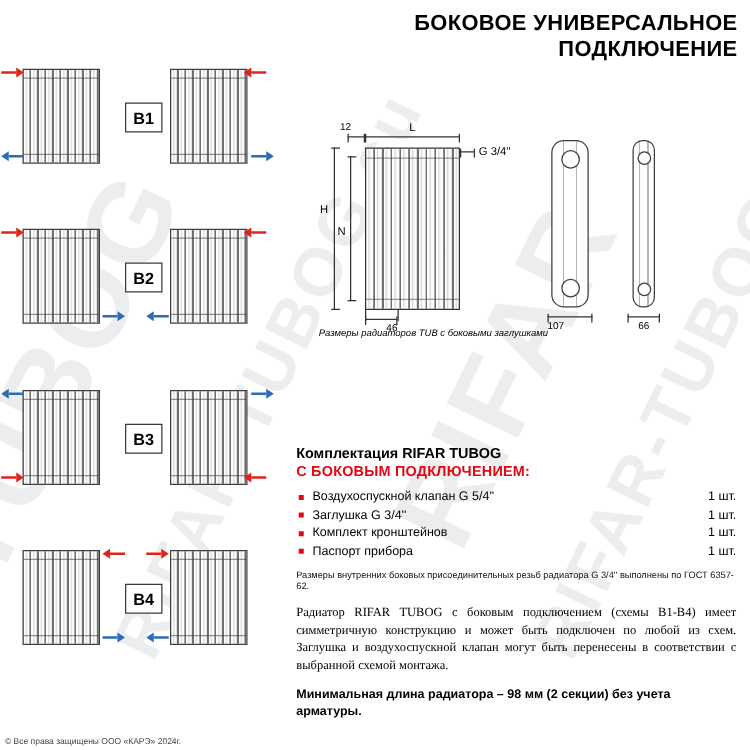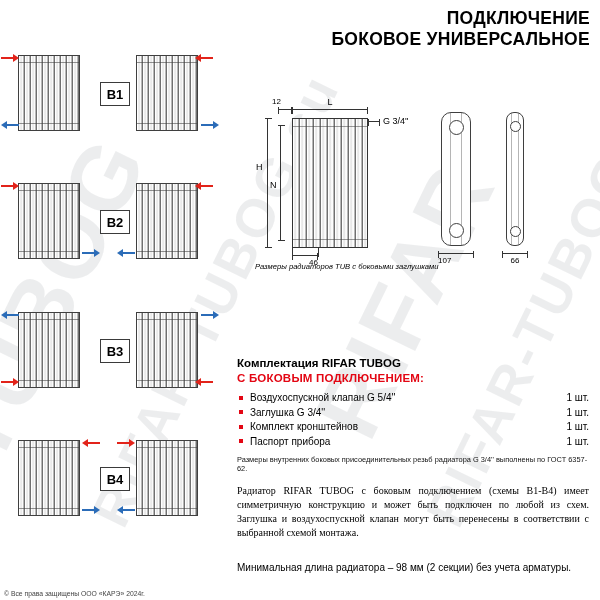--- a/index.html
+++ b/index.html
@@ -64,34 +64,34 @@
   .equipment{position:absolute;left:237px;top:357px;width:352px;z-index:2;}
   .eq-title{font-weight:bold;font-size:11.5px;}
   .eq-sub{font-weight:bold;font-size:11.5px;color:var(--accent_red,#e30613);margin-top:3px;letter-spacing:.2px;}
   .eq-items{margin-top:7px;}
   .eq-item{display:flex;align-items:baseline;font-size:10px;line-height:14.5px;}
   .bullet{width:4px;height:4px;background:var(--accent_red,#e30613);margin:0 7px 1px 2px;flex:0 0 auto;align-self:center;}
   .eq-name{flex:1;}
   .eq-qty{margin-left:8px;}
   .eq-note{font-size:7.4px;margin-top:6px;color:#111;}
   .eq-desc{font-size:10px;line-height:14px;margin-top:11px;text-align:justify;font-family:Liberation Serif, serif;}
-  .eq-min{font-weight:normal;font-size:10px;line-height:13.5px;margin-top:21px;}
+  .eq-min{font-weight:bold;font-size:10px;line-height:13.5px;margin-top:9px;}
   .copyright{position:absolute;left:4px;bottom:3px;font-size:6.8px;color:#444;z-index:2;}
 </style>
 </head>
 <body>
 
 <div class="wm" style="left:45px;top:300px;font-size:92px;">TUBOG</div>
 <div class="wm" style="left:215px;top:300px;font-size:54px;">RIFAR-TUBOG.su</div>
 <div class="wm" style="left:405px;top:300px;font-size:92px;">RIFAR</div>
 <div class="wm" style="left:550px;top:300px;font-size:54px;">RIFAR-TUBOG.su</div>
 
 <div class="title">
+  <div>БОКОВОЕ УНИВЕРСАЛЬНОЕ</div>
   <div>ПОДКЛЮЧЕНИЕ</div>
-  <div>БОКОВОЕ УНИВЕРСАЛЬНОЕ</div>
 </div>
 
 <div class="rad" style="left:18px;top:55px;"></div>
 <div class="rad" style="left:136px;top:55px;"></div>
 <div class="scheme-label" style="left:100px;top:82px;">В1</div>
 <div class="arr red dir-right" style="left:1px;top:57px;"></div>
 <div class="arr blue dir-left" style="left:7px;top:124px;"></div>
 <div class="arr red dir-left" style="left:201px;top:57px;"></div>
 <div class="arr blue dir-right" style="left:201px;top:124px;"></div>
 

